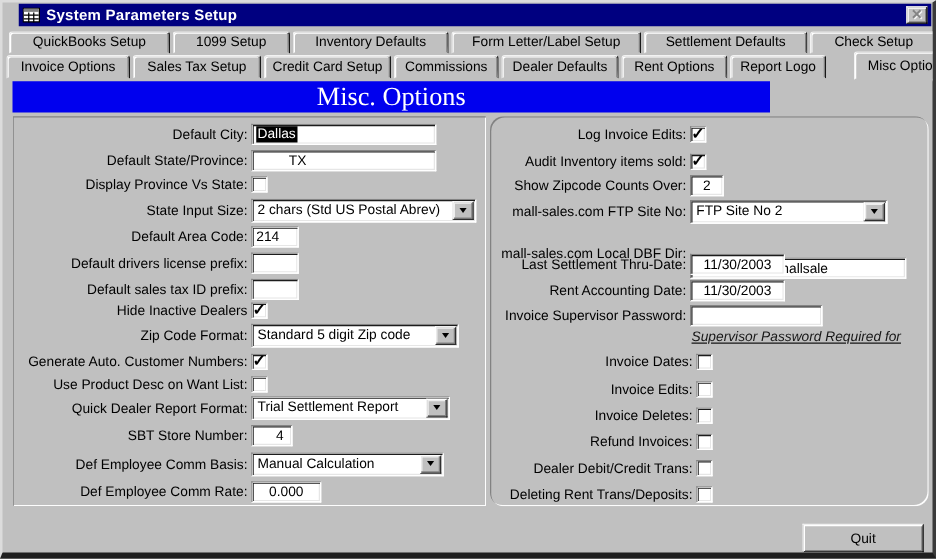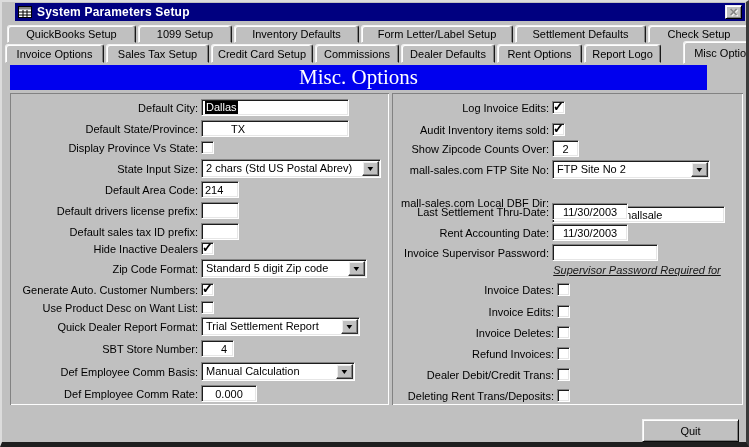--- a/index.html
+++ b/index.html
@@ -36,32 +36,32 @@
     height:100%; background:#c0c0c0; display:flex; align-items:center; justify-content:center;
     border:1px solid; border-color:#f2f2f2 #181818 transparent #f2f2f2;
     border-radius:3px 3px 0 0;
     box-shadow: inset -1px 0 0 #828282, inset 1px 1px 0 #fff;
     white-space:nowrap; cursor:default;
   }
   .tab.active { position:relative; top:-3px; height:23px; z-index:3; box-shadow: inset -1px 0 0 #828282, inset 1px 1px 0 #fff, 0 1px 0 #c0c0c0; margin-left: 20px; }
 
   
   .header-bar {
-    position:absolute; left:8px; top:63px; width:697px; height:25px;
+    position:absolute; left:8px; top:63px; width:606px; height:25px;
     background:#0000ee; color:#fff; text-align:center;
     font-family:"Liberation Serif", serif; font-size:21px; line-height:24px;
   }
 
   
   .panel {
     position:absolute; top:91px; height:312px; background:#c0c0c0;
     box-shadow: inset 1px 1px 0 #828282, inset -1px -1px 0 #fdfdfd;
   }
   .panel.left  { left:8px;  width:379px; }
-  .panel.right { left:390px; width:351px; }
+  .panel.right { left:390px; width:351px;border-radius:11px; }
 
   .row { position:absolute; display:flex; align-items:center; left:0; }
   .lbl { text-align:right; flex:none; }
   .panel.left  .lbl { width:188px; }
   .panel.right .lbl { width:157px; }
   .panel.right .lbl.sup { width:162px; }
   .fld { margin-left:3px; }
 
   
   .tb {

